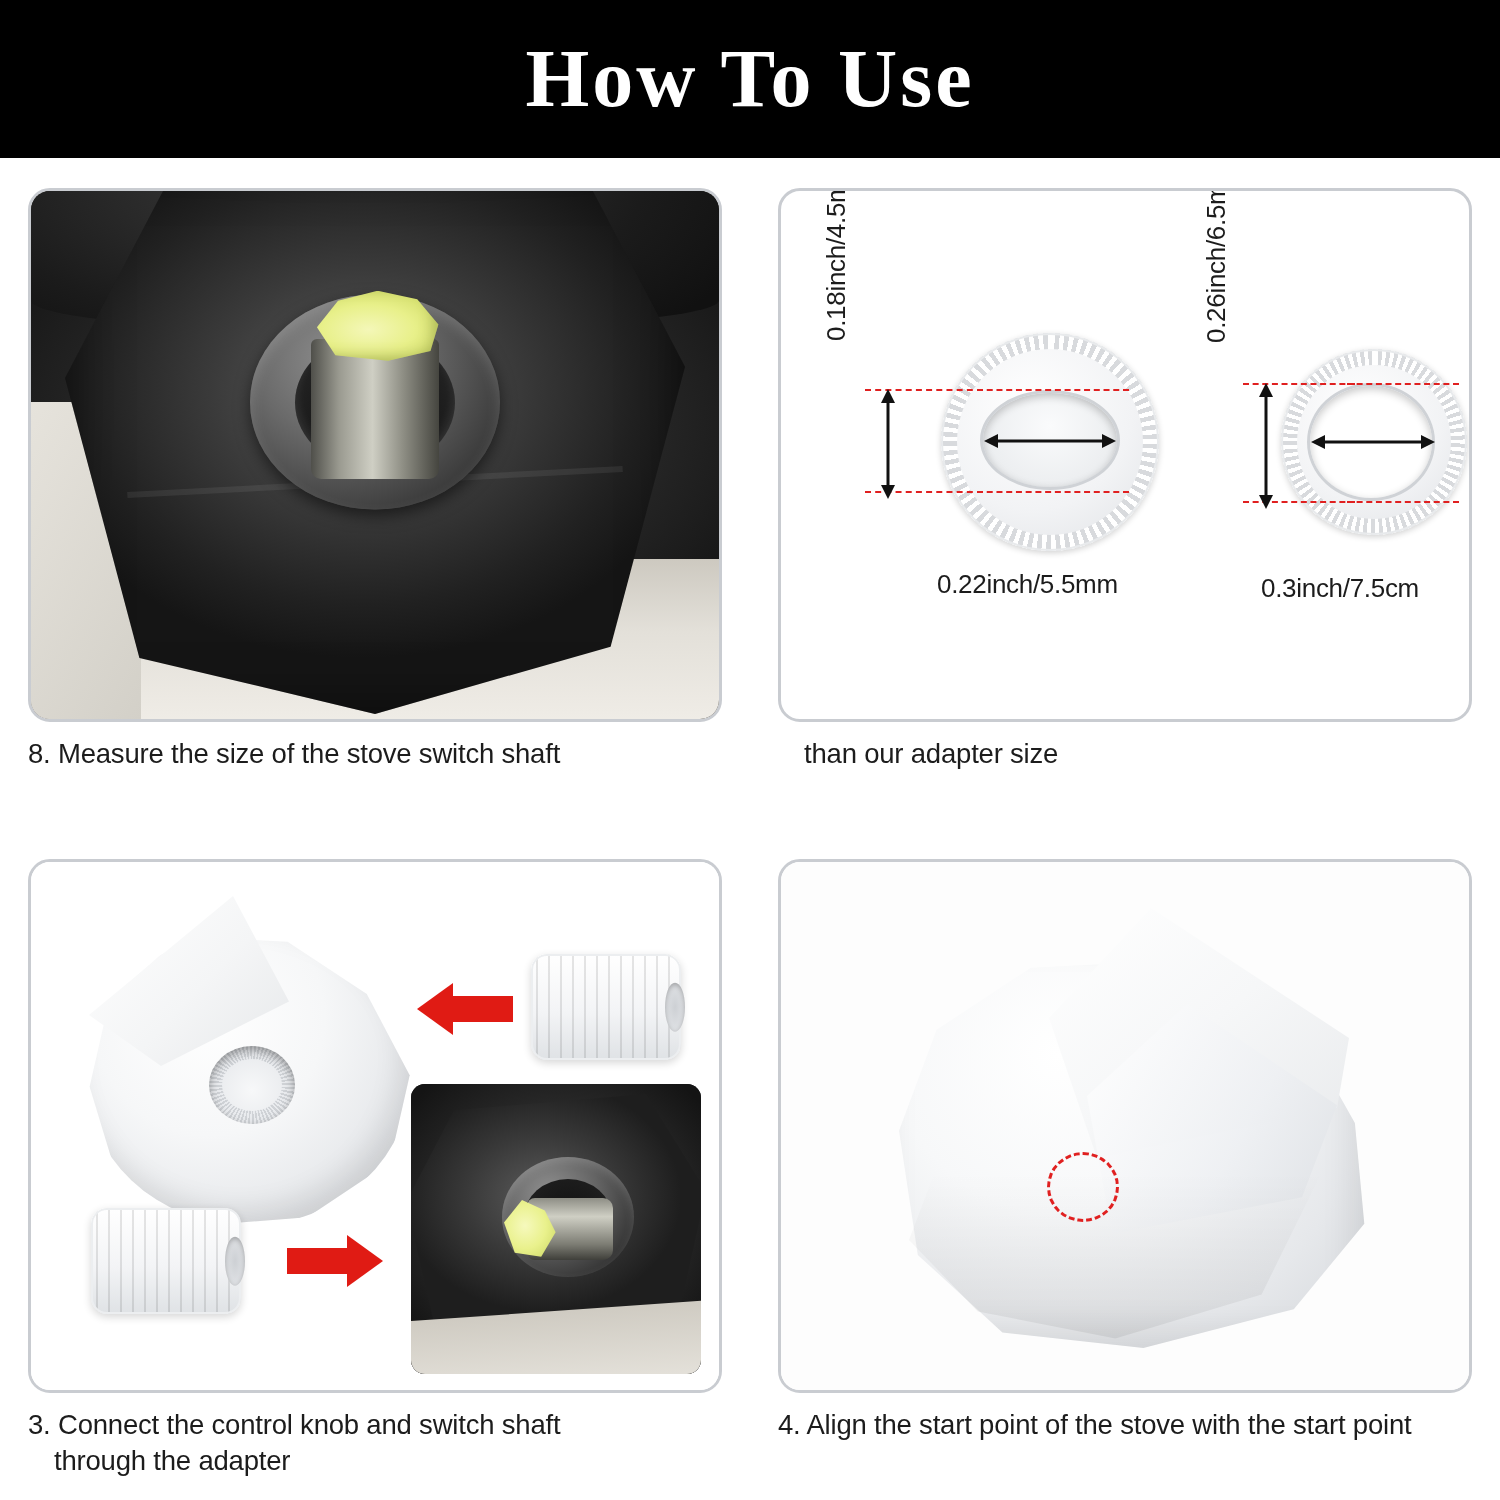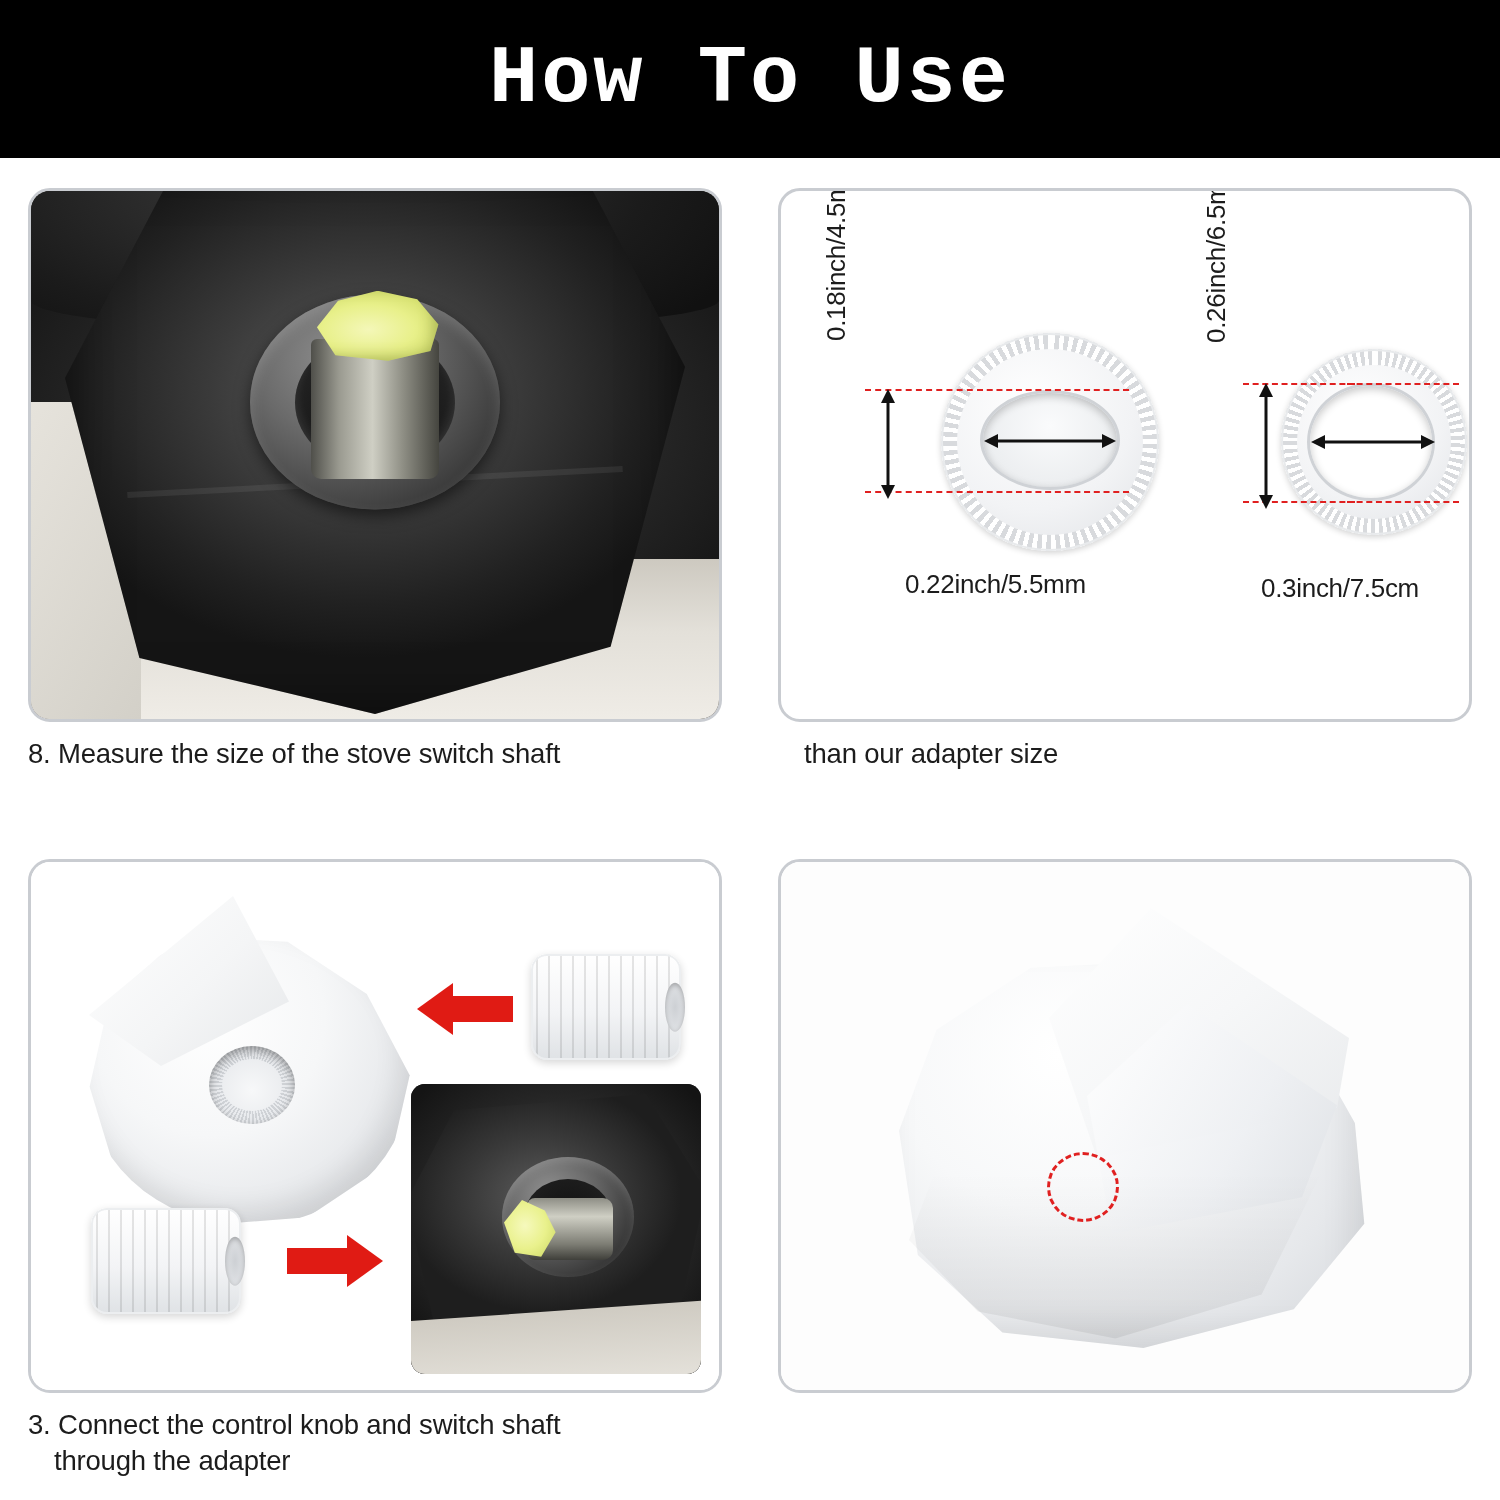--- a/index.html
+++ b/index.html
@@ -20,21 +20,21 @@
     background: #000000;
     display: flex;
     align-items: center;
     justify-content: center;
   }
   .header-title {
     color: #ffffff;
     font-size: 82px;
     font-weight: bold;
     letter-spacing: 3px;
-    font-family: Liberation Mono, monospace;
+    font-family: Liberation Serif, serif;
   }
 
   
   .grid {
     position: absolute;
     top: 158px;
     left: 0;
     width: 1500px;
     height: 1342px;
     display: grid;
@@ -407,21 +407,21 @@
 
         <div class="adapter" style="left:160px; top:142px; width:218px; height:218px;"></div>
         <div class="hole hole-oval" style="left:199px; top:199px; width:140px; height:100px;"></div>
 
         <svg class="arrow-h" style="left:203px; top:235px;" width="132" height="30" viewBox="0 0 132 30">
           <line x1="10" y1="15" x2="122" y2="15" stroke="#111" stroke-width="3"></line>
           <polygon points="0,15 14,8 14,22" fill="#111"></polygon>
           <polygon points="132,15 118,8 118,22" fill="#111"></polygon>
         </svg>
 
-        <div class="hlabel" style="left:124px; top:378px;">0.22inch/5.5mm</div>
+        <div class="hlabel" style="left:156px; top:378px;">0.22inch/5.5mm</div>
 
         <div class="vlabel" style="left:420px; top:152px;">0.26inch/6.5mm</div>
 
         <svg class="arrow-v" style="left:470px; top:192px;" width="30" height="126" viewBox="0 0 30 126">
           <line x1="15" y1="10" x2="15" y2="116" stroke="#111" stroke-width="3"></line>
           <polygon points="15,0 8,14 22,14" fill="#111"></polygon>
           <polygon points="15,126 8,112 22,112" fill="#111"></polygon>
         </svg>
 
         <div class="dashline" style="left:462px; top:192px; width:112px;"></div>
@@ -490,16 +490,17 @@
         <div class="knob4">
           <div class="k4-body"></div>
           <div class="k4-point"></div>
           <div class="k4-ridge"></div>
           <div class="k4-shade"></div>
           <div class="k4-marker"></div>
         </div>
       </div>
     </div>
     <div class="caption">
+      <span>4. Align the start point of the stove with the start point</span>
     </div>
   </div>
 
 </div>
 
 </body></html>

